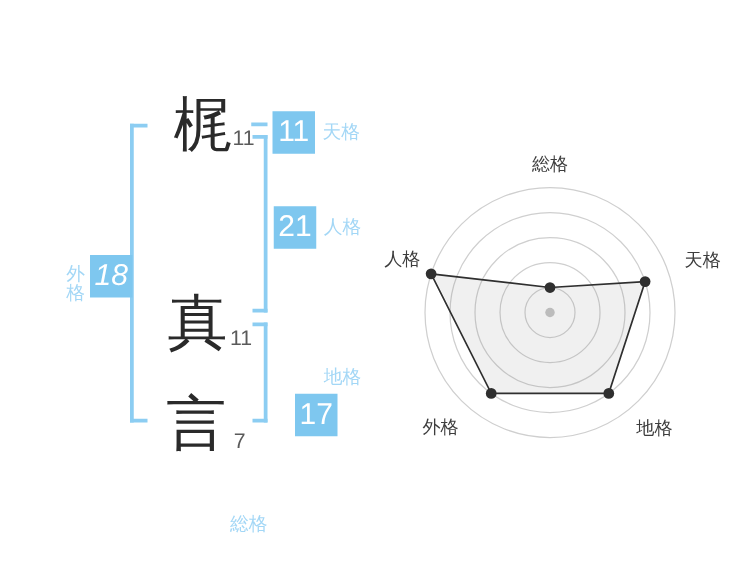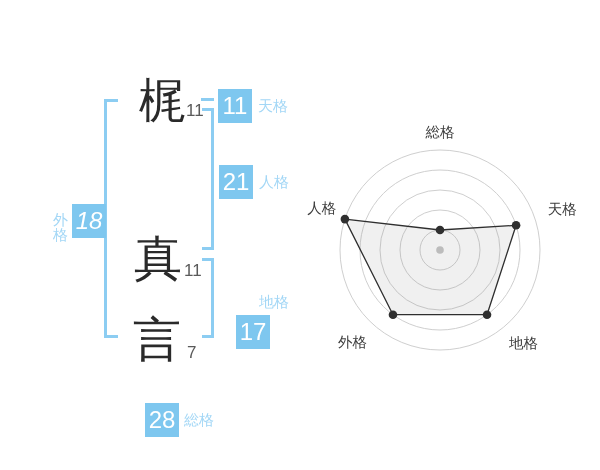--- a/index.html
+++ b/index.html
@@ -82,21 +82,20 @@
 
   <div class="score-box box-jinkaku">21</div>
   <div class="score-label lbl-jinkaku">人格</div>
 
   <div class="score-box box-chikaku">17</div>
   <div class="score-label lbl-chikaku">地格</div>
 
   <div class="score-box box-gaikaku">18</div>
   <div class="score-label lbl-gaikaku">外格</div>
 
-  <div class="score-box box-soukaku">28</div>
   <div class="score-label lbl-soukaku">総格</div>
 
   <div class="radar-wrap">
     <svg id="radar-svg" width="300" height="270" viewBox="0 0 300 270">
         <circle cx="140" cy="145" r="20" fill="none" stroke="#cfcfcf" stroke-width="1"></circle>
         <circle cx="140" cy="145" r="40" fill="none" stroke="#cfcfcf" stroke-width="1"></circle>
         <circle cx="140" cy="145" r="60" fill="none" stroke="#cfcfcf" stroke-width="1"></circle>
         <circle cx="140" cy="145" r="80" fill="none" stroke="#cfcfcf" stroke-width="1"></circle>
         <circle cx="140" cy="145" r="100" fill="none" stroke="#cfcfcf" stroke-width="1"></circle>
         <polygon points="140.0,125.0 216.1,120.3 187.0,209.7 93.0,209.7 44.9,114.1" fill="rgba(130,130,130,0.12)" stroke="#2f2f2f" stroke-width="1.3" stroke-linejoin="round"></polygon>

